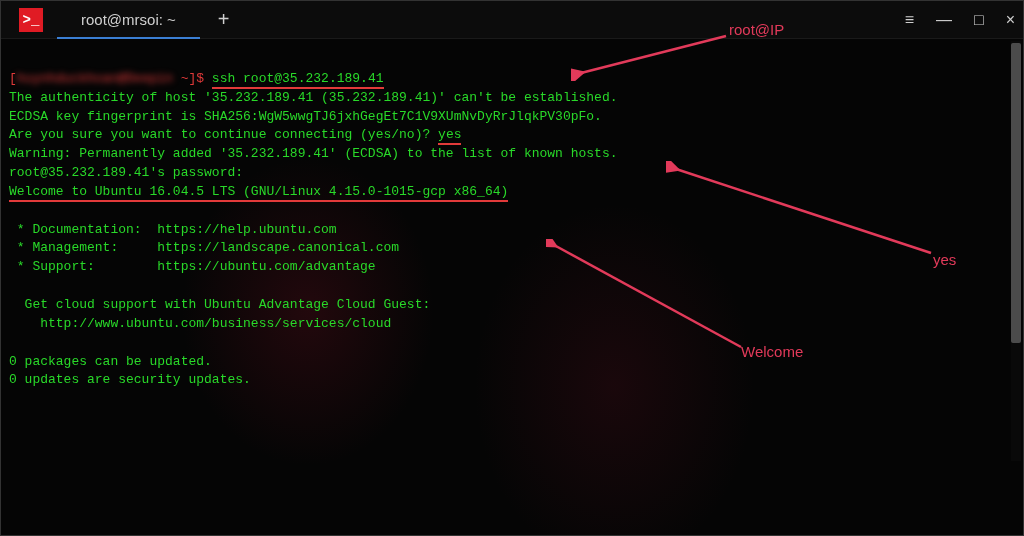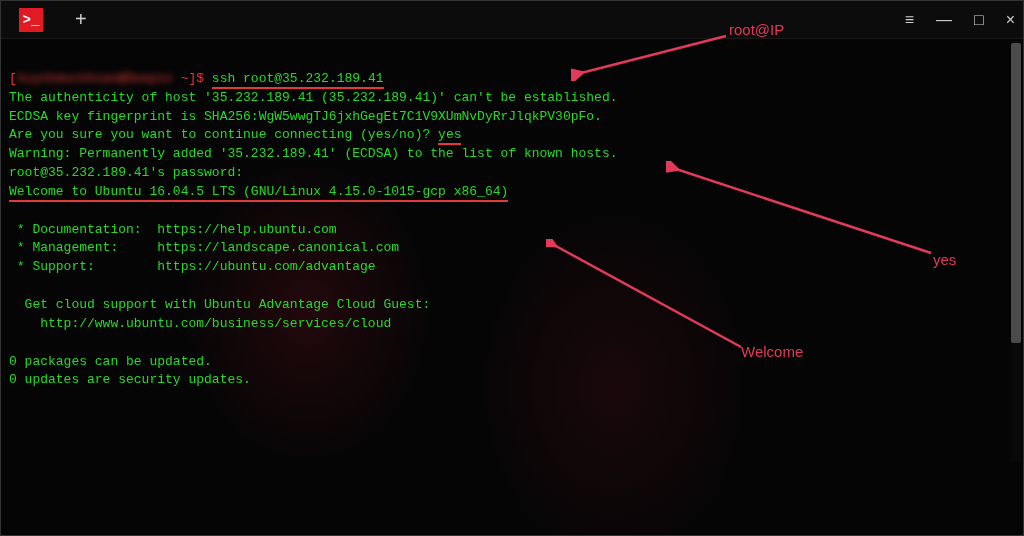--- a/index.html
+++ b/index.html
@@ -123,20 +123,23 @@
   }
 </style>
 </head>
 <body>
 
 <div class="window">
 
   <div class="titlebar">
     <div class="app-icon">
       <span>&gt;_</span>
+    </div>
+    <div class="tab">
+      <span>root@mrsoi: ~</span>
     </div>
     <div class="newtab">
       <span>+</span>
     </div>
     <div class="win-controls">
       <span class="hamburger">≡</span>
       <span>—</span>
       <span>□</span>
       <span>×</span>
     </div>

